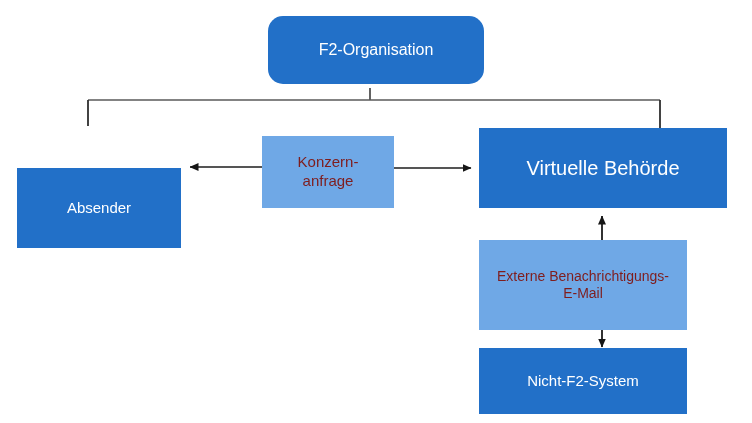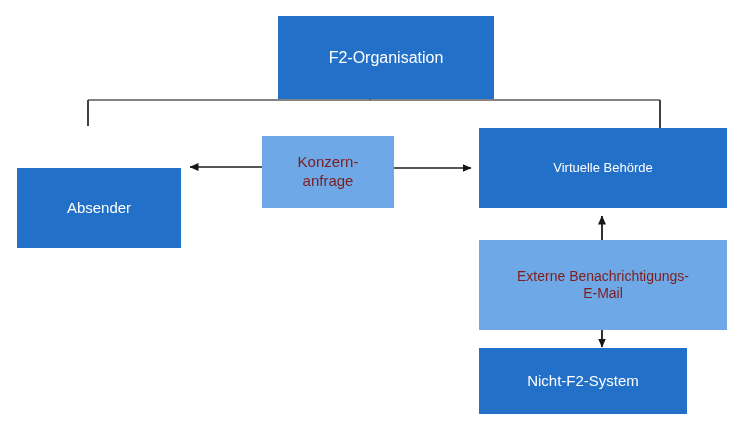--- a/index.html
+++ b/index.html
@@ -42,25 +42,25 @@
   }
   #edges {
     position: absolute;
     left: 0;
     top: 0;
     width: 752px;
     height: 423px;
     z-index: 1;
   }
   
-  #node-f2-organisation { left: 278px; top: 16px;  width: 216px; height: 83px; font-size: 16px; }
+  #node-f2-organisation { left: 268px; top: 16px;  width: 216px; height: 68px; font-size: 16px; border-radius: 15px; }
   #node-absender        { left: 17px;  top: 126px; width: 164px; height: 80px; font-size: 15px; margin-top: 42px; }
   #node-konzernanfrage  { left: 262px; top: 136px; width: 132px; height: 72px; font-size: 15px; }
-  #node-virtuelle-behoerde { left: 479px; top: 128px; width: 248px; height: 80px; font-size: 13px; }
-  #node-externe-email   { left: 479px; top: 240px; width: 248px; height: 90px; font-size: 14px; }
+  #node-virtuelle-behoerde { left: 479px; top: 128px; width: 248px; height: 80px; font-size: 20px; }
+  #node-externe-email   { left: 479px; top: 240px; width: 208px; height: 90px; font-size: 14px; }
   #node-nicht-f2-system { left: 479px; top: 348px; width: 208px; height: 66px; font-size: 15px; }
 </style>
 </head>
 <body>
 
 <div id="canvas">
 
   <svg id="edges" viewBox="0 0 752 423" width="752" height="423" xmlns="http://www.w3.org/2000/svg">
     <defs>
       <marker id="arrowhead" markerWidth="9" markerHeight="8" refX="8.5" refY="4" orient="auto" markerUnits="userSpaceOnUse">

